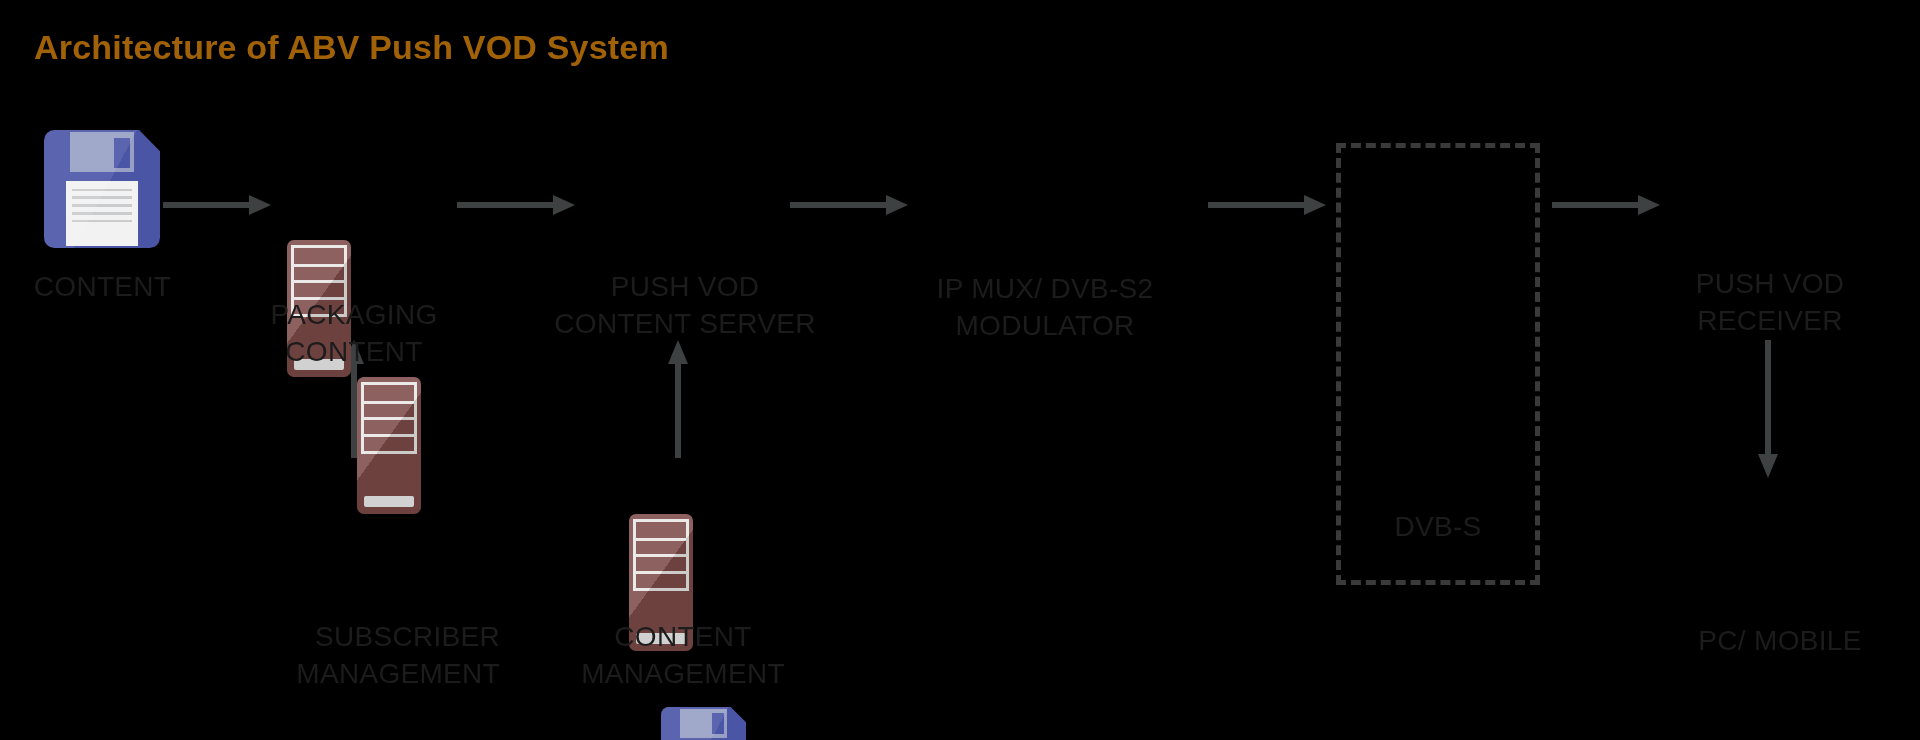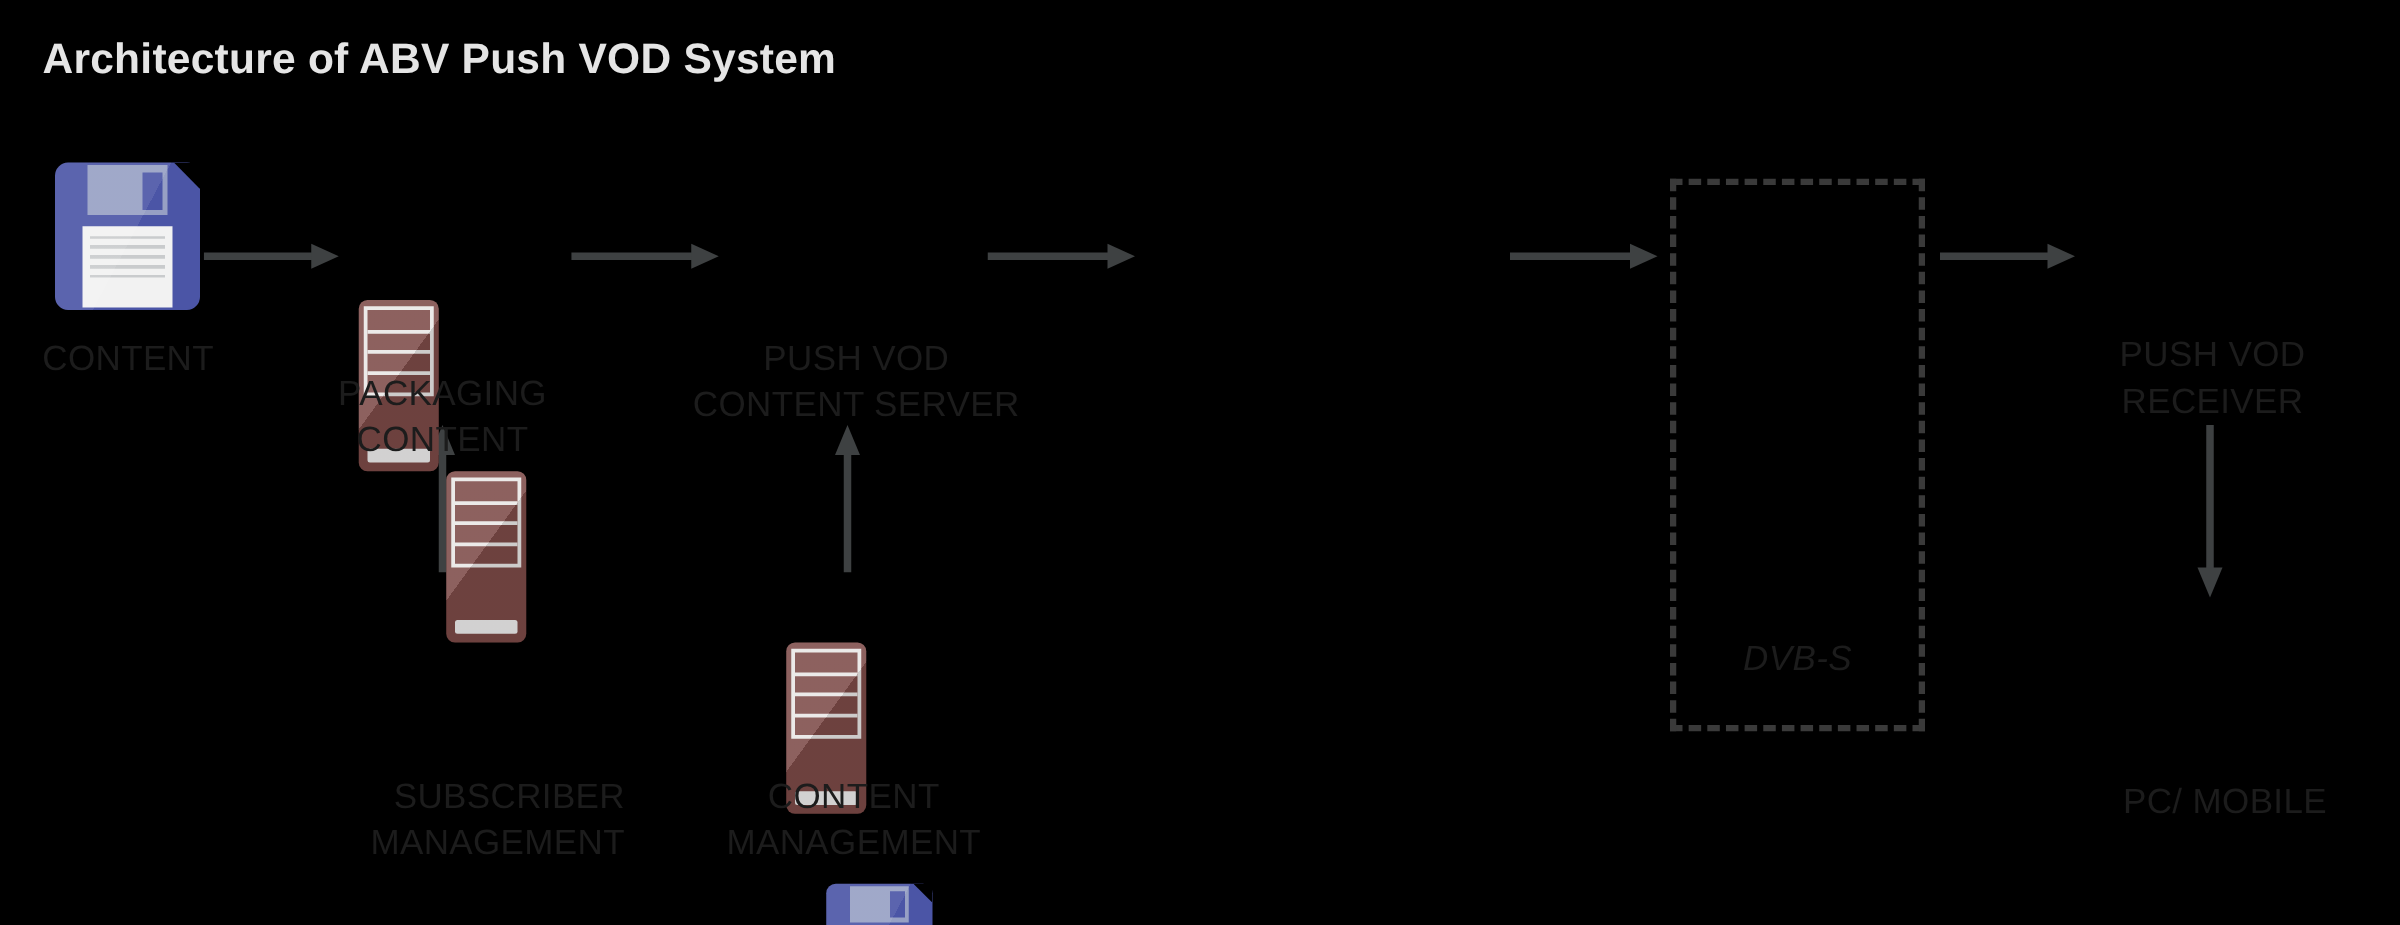--- a/index.html
+++ b/index.html
@@ -12,21 +12,21 @@
   #stage {
     position: relative;
     width: 1920px; height: 740px;
     background: #000000;
   }
   .title {
     position: absolute;
     left: 34px; top: 28px;
     font-size: 34px;
     font-weight: bold;
-    color: #e5e5e5;
+    color: #a16207;
     letter-spacing: 0.2px;
     white-space: nowrap;
   }
   .node { position: absolute; }
   .caption {
     position: absolute;
     text-align: center;
     color: #1c1c1c;
     font-size: 28px;
     line-height: 37px;
@@ -209,25 +209,27 @@
     <div class="body"></div>
     <div class="corner"></div>
     <div class="shutter"></div>
     <div class="shutter-slot"></div>
 
     <div class="gloss"></div>
   </div>
   <div class="caption" style="left:530px; top:268px; width:310px;">PUSH VOD
 CONTENT SERVER</div>
 
+  <div class="caption" style="left:890px; top:270px; width:310px;">IP MUX/ DVB-S2
+MODULATOR</div>
 
   <div class="dash-box" style="left:1336px; top:143px; width:204px; height:442px;"></div>
 
 
-  <div class="caption" style="left:1336px; top:508px; width:204px;font-style:italic;">DVB-S</div>
+  <div class="caption" style="left:1336px; top:508px; width:204px;">DVB-S</div>
 
   <div class="caption" style="left:1625px; top:265px; width:290px;">PUSH VOD
 RECEIVER</div>
 
   <div class="caption" style="left:210px; top:618px; width:290px;text-align:right;">SUBSCRIBER
 MANAGEMENT</div>
 
   <div class="caption" style="left:538px; top:618px; width:290px;">CONTENT
 MANAGEMENT</div>
 

